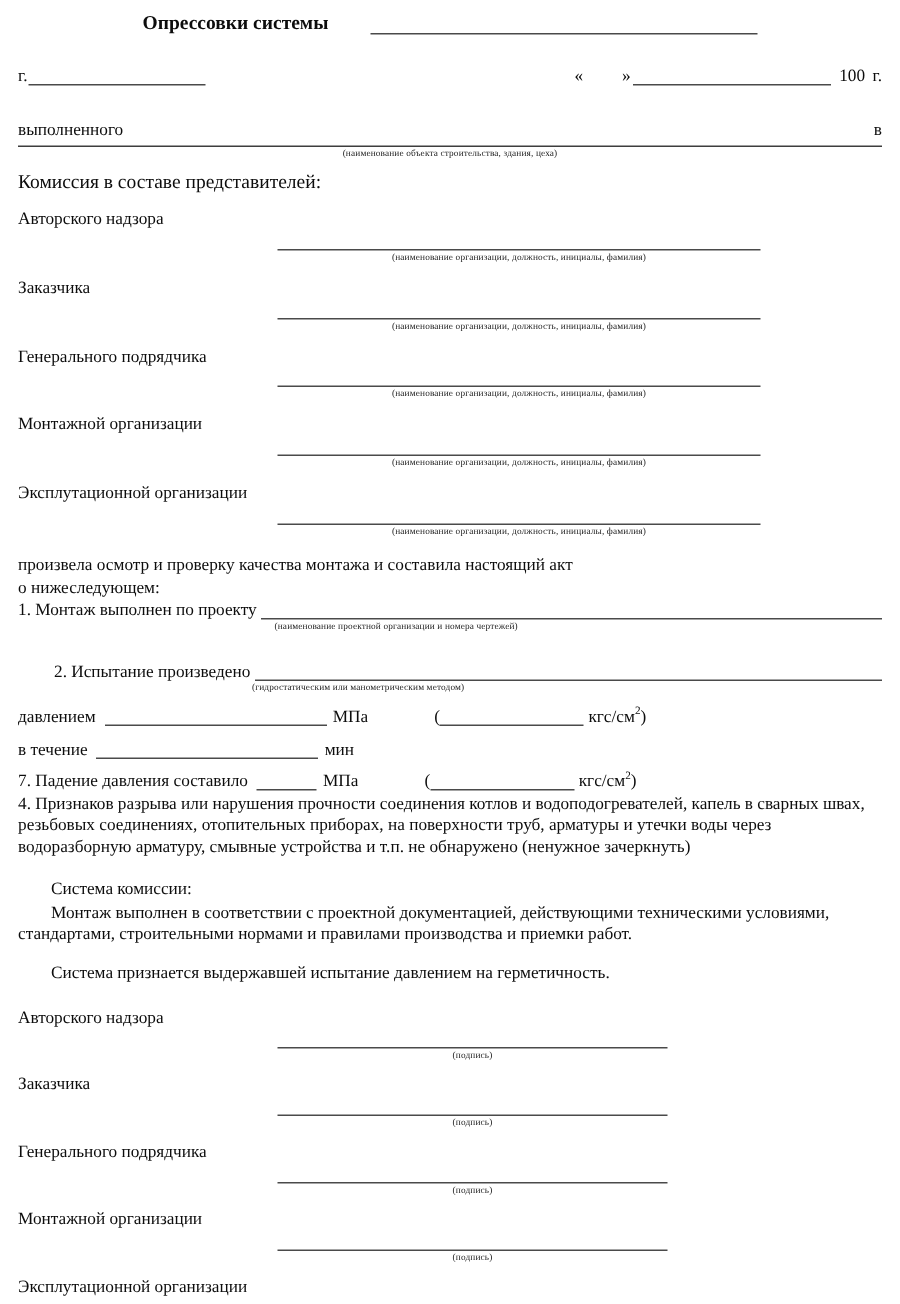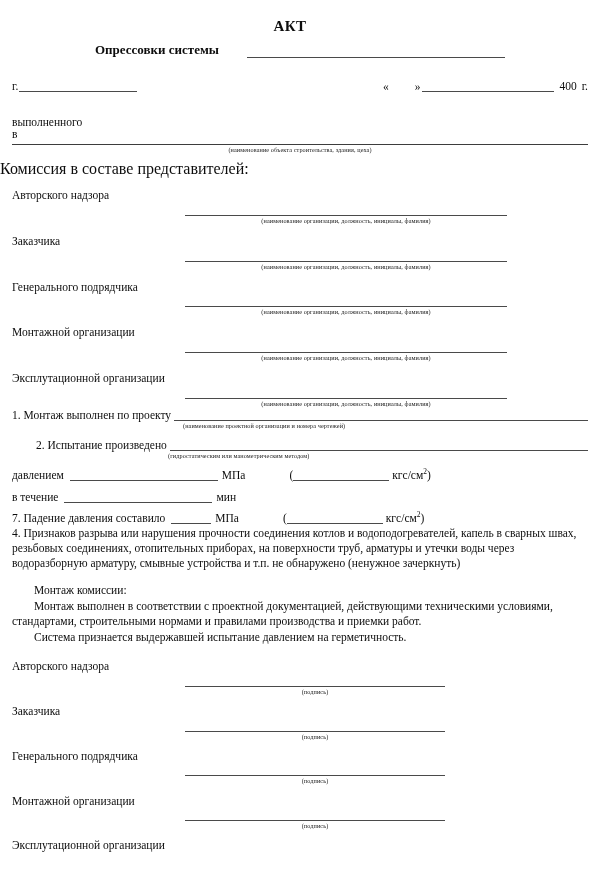--- a/index.html
+++ b/index.html
@@ -87,34 +87,33 @@
   .year-label { white-space: nowrap; margin-left: 5px; }
 
   
   .performed-row {
     display: flex;
     justify-content: space-between;
     align-items: baseline;
     margin: 24px 0 0 0;
     padding: 0 12px;
     font-size: 11.5px;
-    flex-direction: column;
   }
   .wide-rule {
     margin: 4px 12px 0 12px;
     border-bottom: 1px solid #3d3d3d;
   }
   .wide-caption {
     margin: 1px 12px 0 12px;
   }
 
   
   .section-lead {
-    font-size: 16px;
-    padding: 0 0;
+    font-size: 13px;
+    padding: 0 12px;
     margin-top: 7px;
   }
 
   .member-block {
     position: relative;
     padding: 0 12px;
     margin-top: 11px;
   }
   .member-label {
     font-size: 11.5px;
@@ -222,35 +221,34 @@
     height: 0;
     margin-top: 13px;
   }
   .sign-caption { margin-top: 1px; }
 </style>
 </head>
 <body>
 
 <div class="page">
 
-  <div class="doc-title">АКТ</div>
 
   <div class="subtitle-row">
     <span class="subtitle-label">Опрессовки системы</span>
     <span class="subtitle-fill"></span>
   </div>
 
   <div class="date-row">
     <span class="city-label">г.</span>
     <span class="city-fill"></span>
     <span class="date-spacer"></span>
     <span class="quote-open">«</span>
     <span class="quote-close">»</span>
     <span class="date-fill"></span>
-    <span class="year-label">400</span>
+    <span class="year-label">100</span>
     <span class="year-label">г.</span>
   </div>
 
   <div class="performed-row">
     <span>выполненного</span>
     <span>в</span>
   </div>
   <div class="wide-rule"></div>
   <div class="caption wide-caption">(наименование объекта строительства, здания, цеха)</div>
 
@@ -289,28 +287,30 @@
   </div>
 
   <div class="member-block">
     <div class="member-label">Эксплутационной организации</div>
     <div class="member-line-wrap">
       <div class="member-line"></div>
       <div class="caption member-caption">(наименование организации, должность, инициалы, фамилия)</div>
     </div>
   </div>
 
+  <div class="para" style="margin-top:12px;">произвела осмотр и проверку качества монтажа и составила настоящий акт</div>
+  <div class="para para-tight">о нижеследующем:</div>
 
   <div class="numbered-row" style="margin-top:1px;justify-content:center;">
     <span class="label">1. Монтаж выполнен по проекту</span>
     <span class="fill"></span>
   </div>
   <div class="caption sub-caption-1">(наименование проектной организации и номера чертежей)</div>
 
-  <div class="numbered-row" style="margin-top:9px;padding-left:36px;">
+  <div class="numbered-row" style="margin-top:19px;padding-left:36px;">
     <span class="label">2. Испытание произведено</span>
     <span class="fill"></span>
   </div>
   <div class="caption sub-caption-2">(гидростатическим или манометрическим методом)</div>
 
   <div class="press-row">
     <span class="pl">давлением</span>
     <span class="press-fill-long"></span>
     <span class="unit">МПа</span>
     <span class="paren-group">
@@ -334,23 +334,23 @@
     <span class="paren-group">
       <span>(</span>
       <span class="paren-fill"></span>
       <span class="unit"><span>кгс/см</span><sup>2</sup></span>
       <span>)</span>
     </span>
   </div>
 
   <div class="para" style="margin-top:2px;">4. Признаков разрыва или нарушения прочности соединения котлов и водоподогревателей, капель в сварных швах, резьбовых соединениях, отопительных приборах, на поверхности труб, арматуры и утечки воды через водоразборную арматуру, смывные устройства и т.п. не обнаружено (ненужное зачеркнуть)</div>
 
-  <div class="para indent" style="margin-top:13px;">Монтаж комиссии:</div>
+  <div class="para indent" style="margin-top:13px;">Система комиссии:</div>
   <div class="para indent" style="margin-top:1px;">Монтаж выполнен в соответствии с проектной документацией, действующими техническими условиями, стандартами, строительными нормами и правилами производства и приемки работ.</div>
-  <div class="para indent" style="margin-top:1px;">Система признается выдержавшей испытание давлением на герметичность.</div>
+  <div class="para indent" style="margin-top:11px;">Система признается выдержавшей испытание давлением на герметичность.</div>
 
   <div class="sign-block" style="margin-top:16px;">
     <div class="sign-label">Авторского надзора</div>
     <div class="sign-line-wrap">
       <div class="sign-line"></div>
       <div class="caption sign-caption">(подпись)</div>
     </div>
   </div>
 
   <div class="sign-block">

